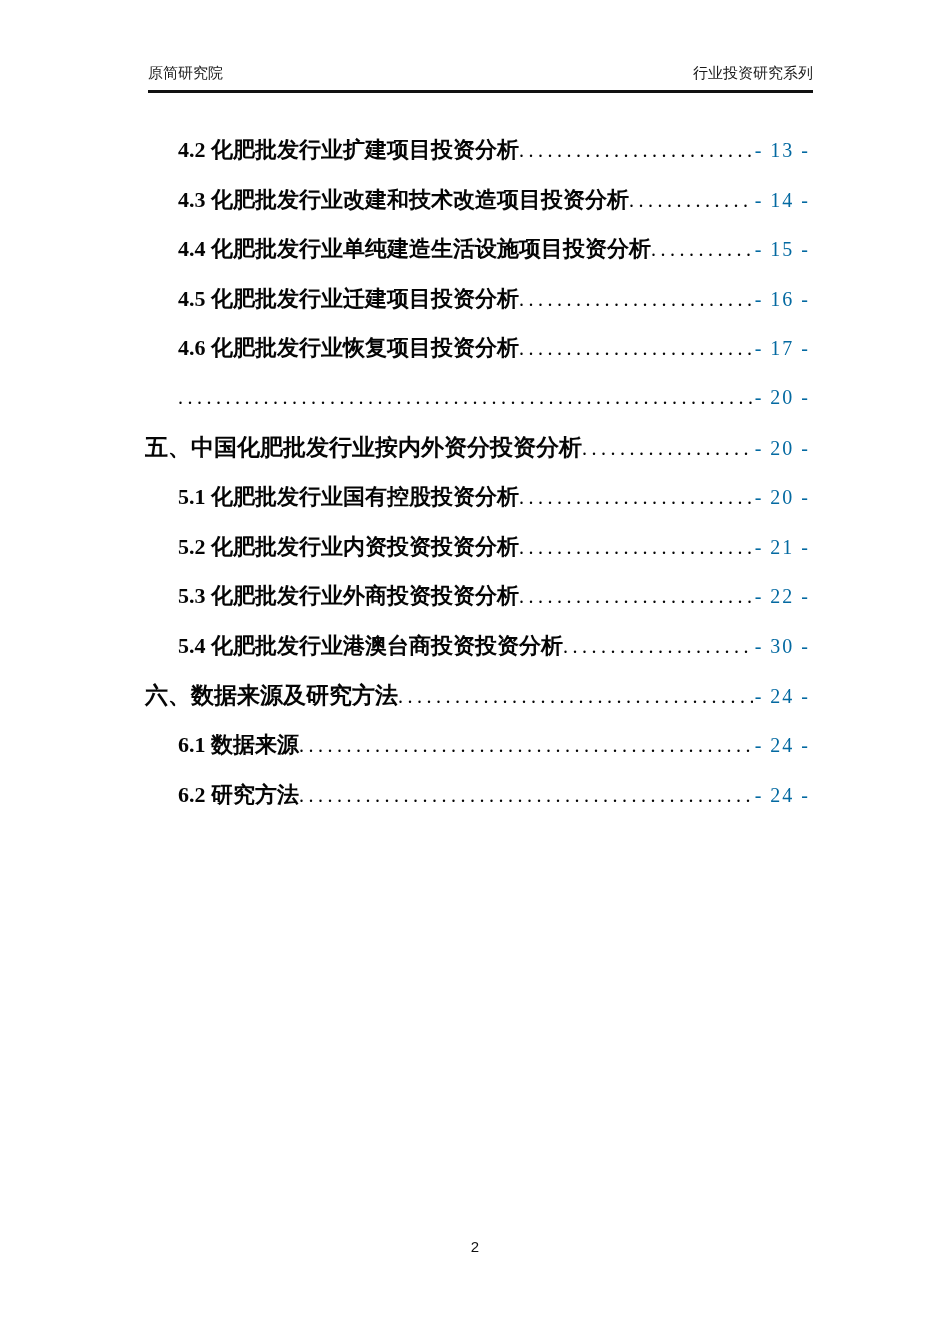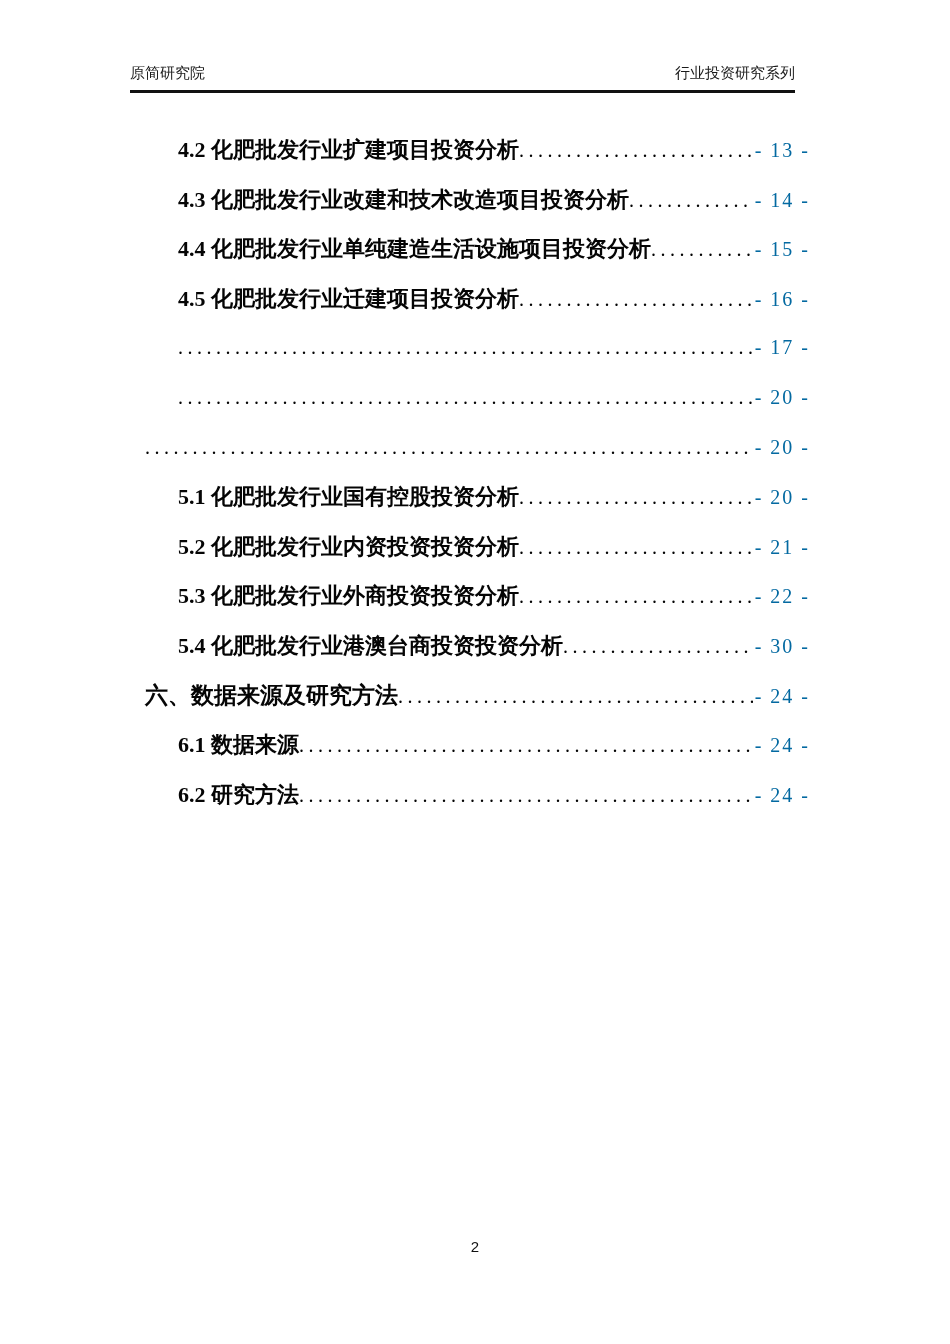--- a/index.html
+++ b/index.html
@@ -9,21 +9,21 @@
     width: 950px;
     height: 1344px;
     overflow: hidden;
     font-family: "Liberation Serif", serif;
     color: #111111;
   }
   
   .page-header {
     position: absolute;
     top: 64px;
-    left: 130px;
+    left: 148px;
     width: 665px;
     display: flex;
     justify-content: space-between;
     align-items: flex-end;
     font-family: "Liberation Sans", sans-serif;
     font-size: 15px;
     color: #1a1a1a;
     padding-bottom: 7px;
     border-bottom: 3px solid #111111;
   }
@@ -101,28 +101,30 @@
     <span class="toc-title">4.4 化肥批发行业单纯建造生活设施项目投资分析</span>
     <span class="toc-dots">......................................................................................................................................................</span>
     <span class="toc-page">- 15 -</span>
   </div>
     <div class="toc-row level-2">
     <span class="toc-title">4.5 化肥批发行业迁建项目投资分析</span>
     <span class="toc-dots">......................................................................................................................................................</span>
     <span class="toc-page">- 16 -</span>
   </div>
     <div class="toc-row level-2">
+    <span class="toc-title">4.6 化肥批发行业恢复项目投资分析</span>
     <span class="toc-dots">......................................................................................................................................................</span>
     <span class="toc-page">- 17 -</span>
   </div>
     <div class="toc-row level-2">
     <span class="toc-dots">......................................................................................................................................................</span>
     <span class="toc-page">- 20 -</span>
   </div>
     <div class="toc-row level-1">
+    <span class="toc-title">五、中国化肥批发行业按内外资分投资分析</span>
     <span class="toc-dots">......................................................................................................................................................</span>
     <span class="toc-page">- 20 -</span>
   </div>
     <div class="toc-row level-2">
     <span class="toc-title">5.1 化肥批发行业国有控股投资分析</span>
     <span class="toc-dots">......................................................................................................................................................</span>
     <span class="toc-page">- 20 -</span>
   </div>
     <div class="toc-row level-2">
     <span class="toc-title">5.2 化肥批发行业内资投资投资分析</span>

